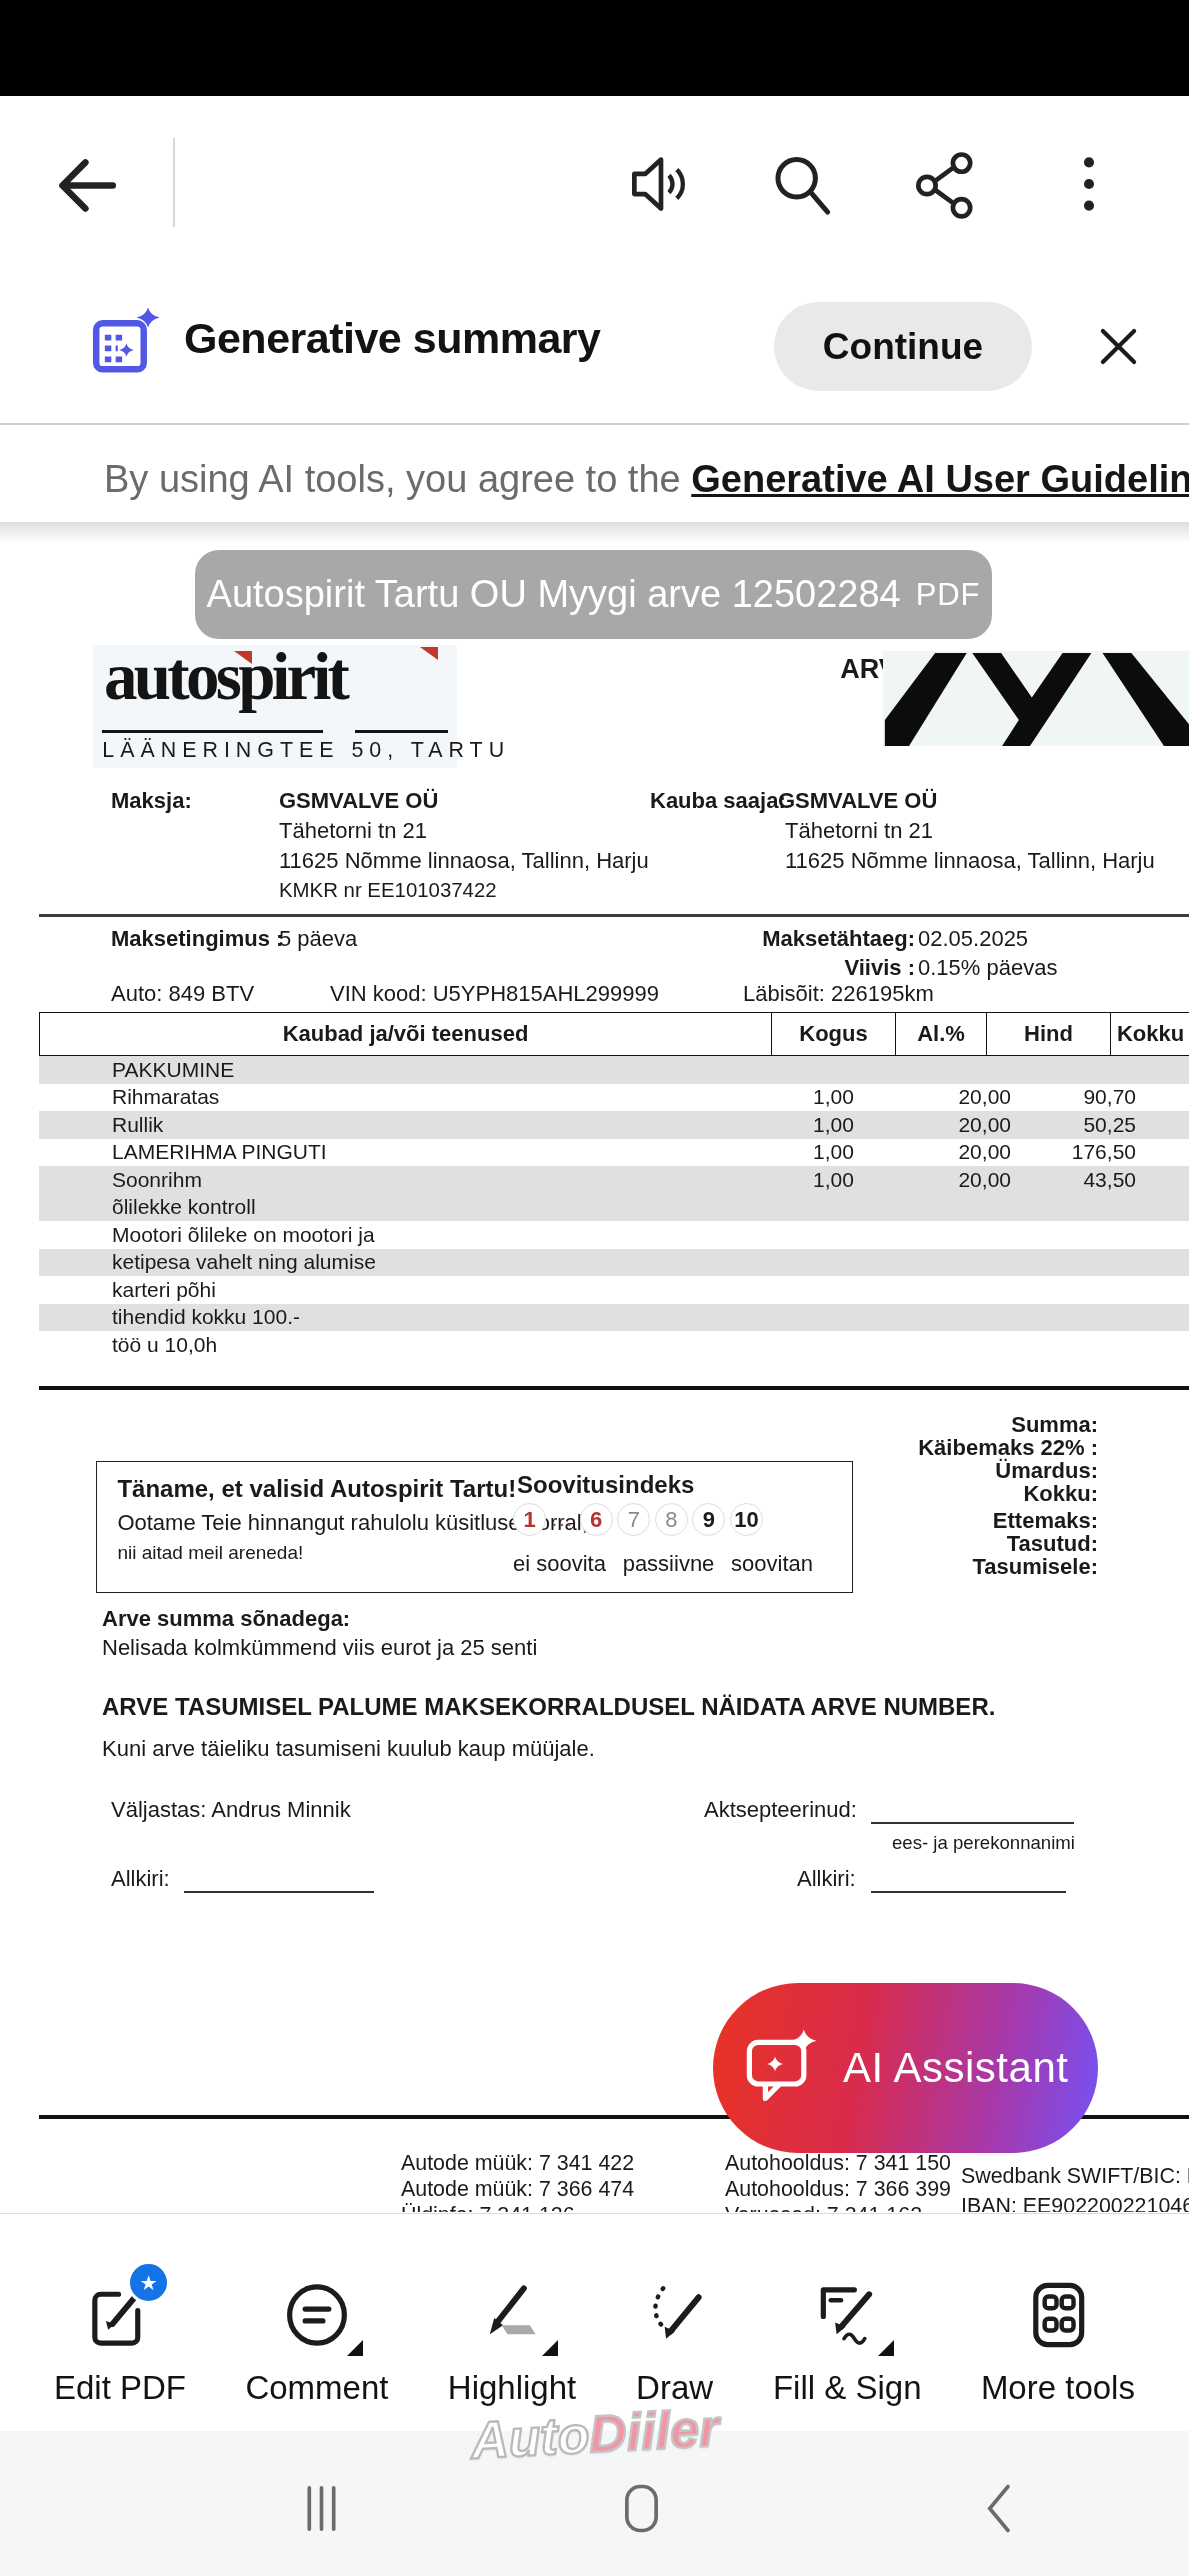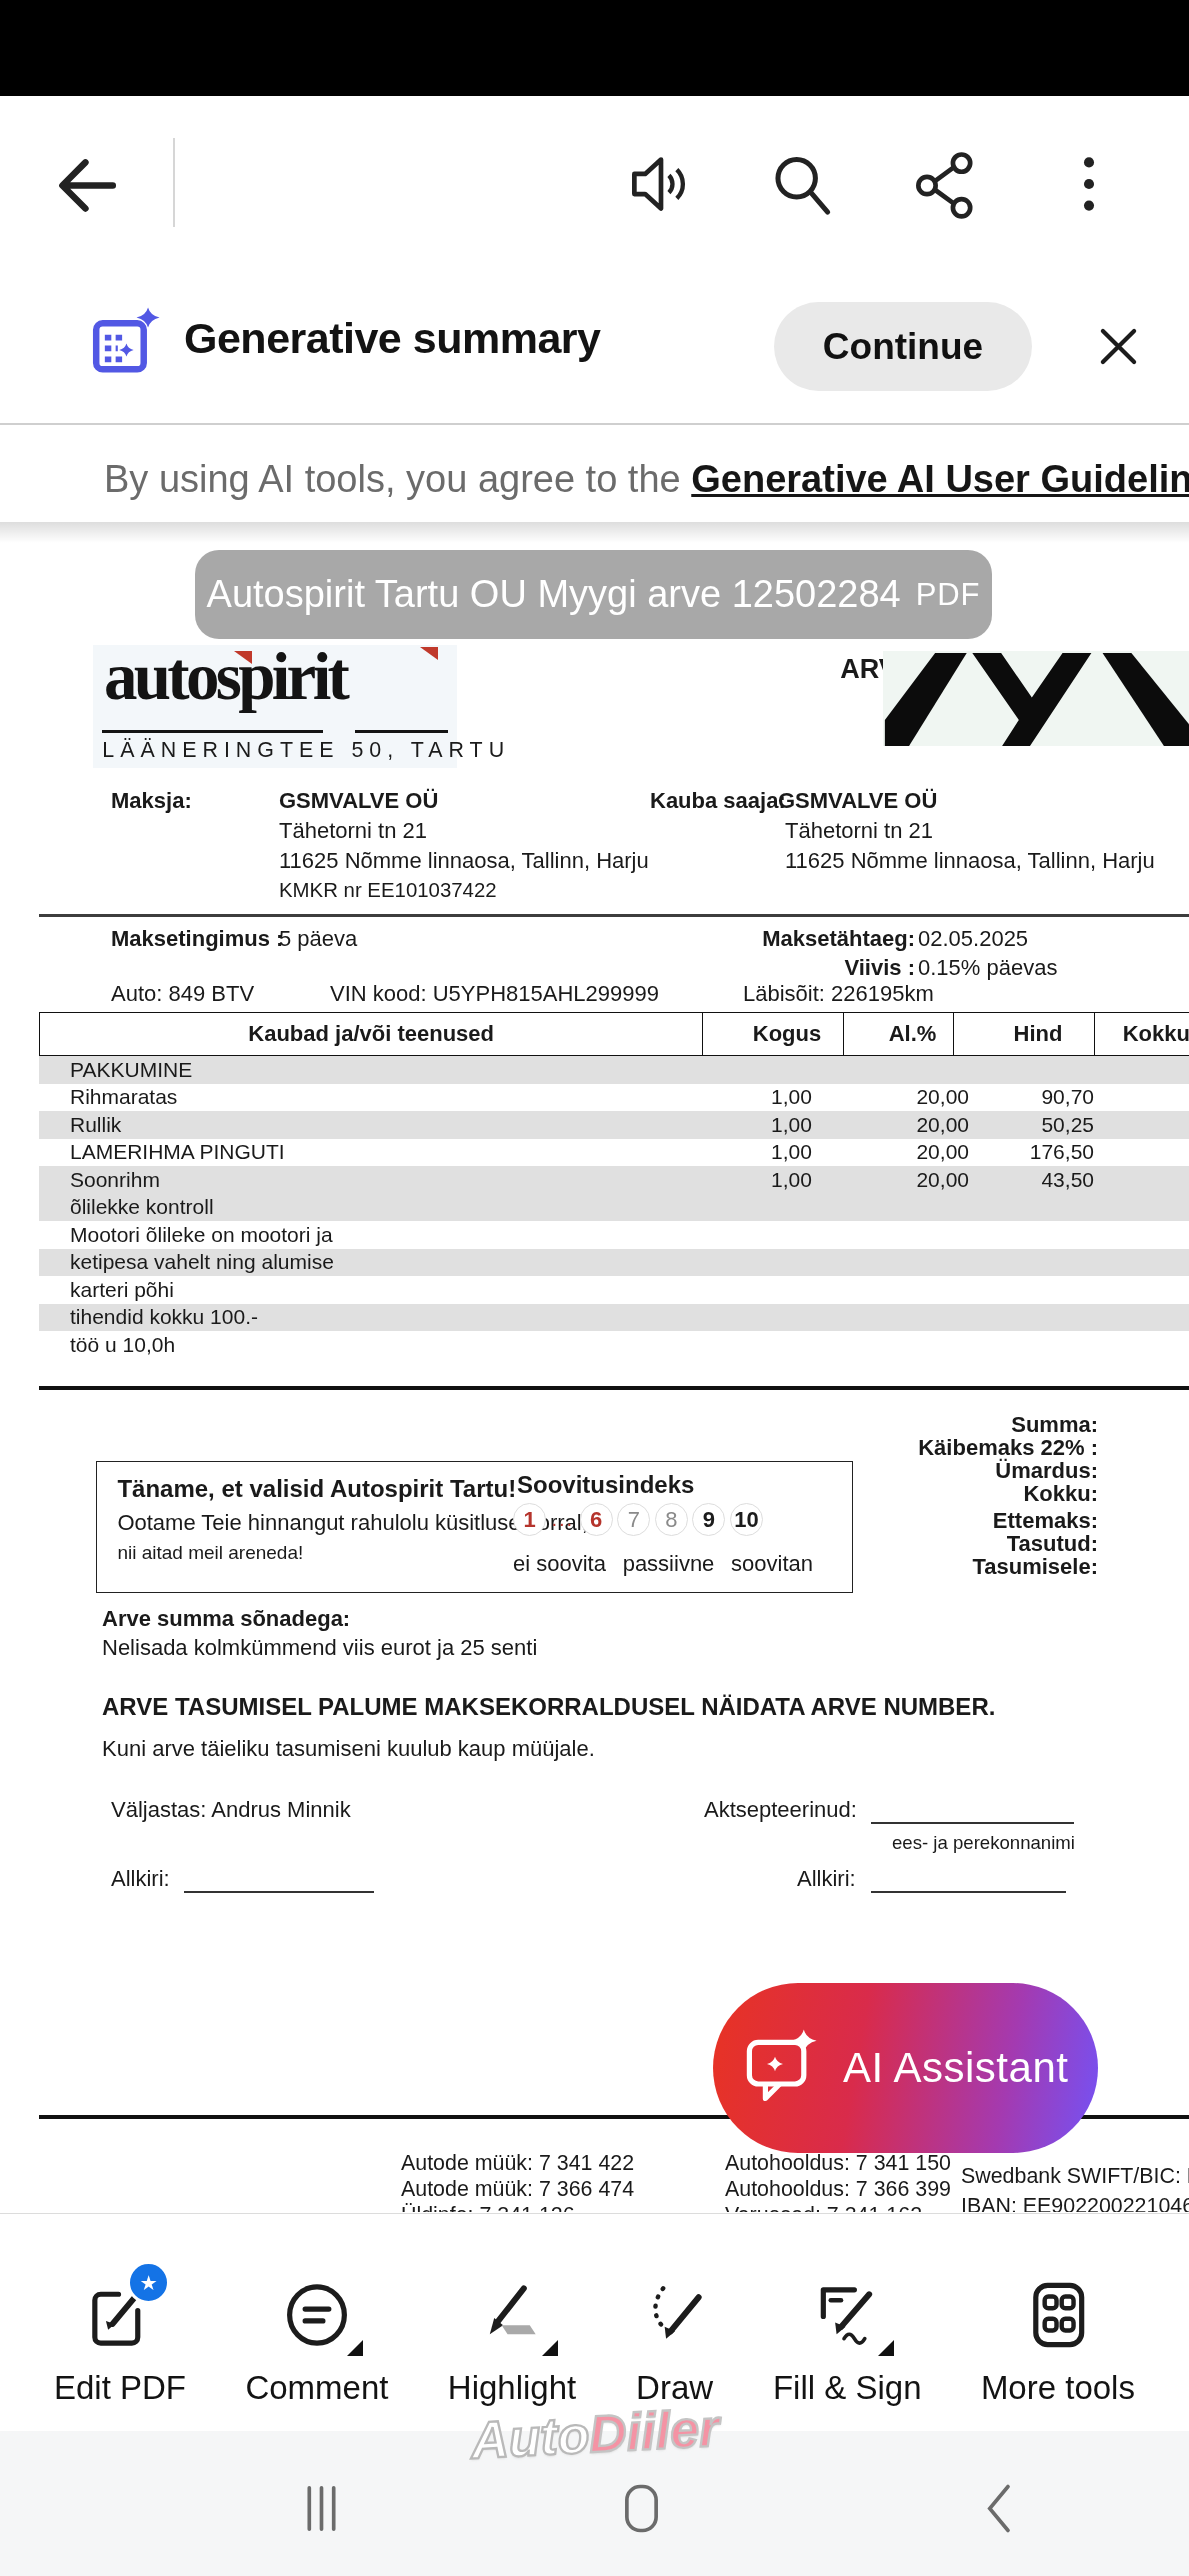--- a/index.html
+++ b/index.html
@@ -44,31 +44,31 @@
   .arve-block .l1{font-size:27px;}
   .arve-block .l2{font-size:27px;margin-top:13px;}
 
   .kia{left:883px;top:108px;width:307px;height:95px;background:#f0f6f2;}
 
   .lbl{font-weight:700;}
   .inv-t{font-size:22px;white-space:nowrap;}
   .hr1{left:39px;top:371px;width:1150px;height:2.8px;background:#3d3d3d;}
 
   
-  .tbl-head{left:39px;top:469px;width:1150px;height:42px;border:1.9px solid #111;border-right:none;display:flex;align-items:center;font-weight:700;font-size:22px;gap:28px;}
+  .tbl-head{left:39px;top:469px;width:1150px;height:42px;border:1.9px solid #111;border-right:none;display:flex;align-items:center;font-weight:700;font-size:22px;}
   .tbl-head .c{height:100%;display:flex;align-items:center;justify-content:center;border-right:1.9px solid #111;box-sizing:border-box;}
   .tbl-head .c0{width:732px;border-right:1.9px solid #111;}
   .tbl-head .c1{width:124px;}
   .tbl-head .c2{width:91px;}
   .tbl-head .c3{width:124px;}
   .tbl-head .c4{flex:1;border-right:none;justify-content:center;}
   .tbl-body{left:39px;top:513px;width:1150px;}
   .trow{height:27.5px;display:flex;align-items:center;font-size:21px;}
   .trow.alt{background:#e0e0e0;}
-  .trow .d{width:701px;padding-left:31px;white-space:nowrap;overflow:hidden;}
+  .trow .d{width:701px;padding-left:31px;white-space:nowrap;overflow:hidden;margin-left:42px;}
   .trow .q{width:98px;text-align:left;}
   .trow .v{width:100px;text-align:right;}
   .trow .h{width:125px;text-align:right;}
   .tbl-bottom{left:39px;top:843px;width:1150px;height:3.7px;background:#111;}
 
   .totals{left:0;top:870px;width:1098px;text-align:right;font-weight:700;font-size:22px;}
   .totals div{height:23px;line-height:23px;}
   .totals .gap{height:3.7px;}
 
   

